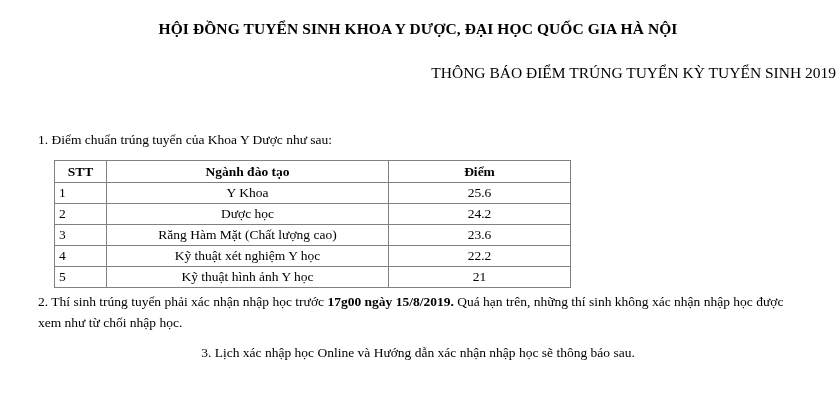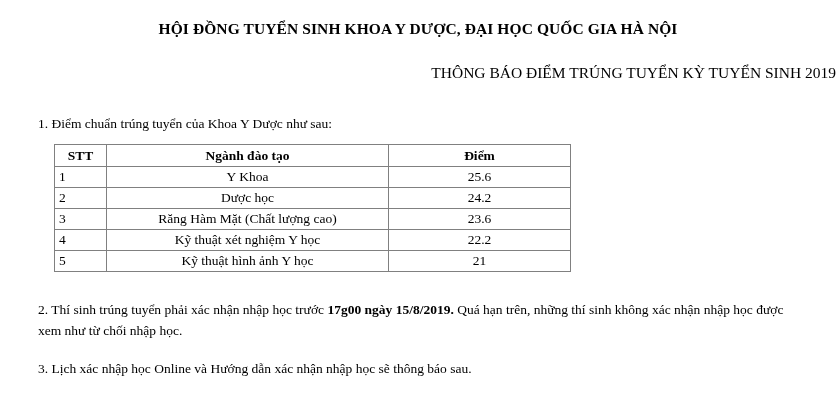--- a/index.html
+++ b/index.html
@@ -30,21 +30,21 @@
   .title-sub {
     text-align: right;
     font-size: 15.5px;
     margin-top: 26px;
   }
   .para {
     font-size: 13.5px;
     line-height: 1.5;
   }
   .para-1 {
-    margin-top: 32px;
+    margin-top: 48px;
     margin-left: 38px;
   }
   .table-wrap {
     margin-top: 10px;
     margin-left: 54px;
   }
   table.scores {
     border-collapse: collapse;
     width: 516px;
     table-layout: fixed;
@@ -65,28 +65,29 @@
     height: 18px;
     font-weight: normal;
   }
   .col-stt { width: 52px; }
   .col-name { width: 282px; }
   .col-score { width: 182px; }
   td.c-stt { text-align: left; }
   td.c-name { text-align: center; padding-left: 6px; }
   td.c-score { text-align: center; padding-left: 5px; }
   .para-2 {
-    margin-top: 28px;
+    margin-top: 4px;
     margin-left: 38px;
     width: 760px;
   }
   .para-3 {
-    margin-top: 18px;
+    margin-top: 10px;
     margin-left: 38px;
     width: 760px;
+    text-align: center;
   }
   .b { font-weight: bold; }
 </style>
 </head>
 <body>
 
 <div class="page">
 
   <div class="title-main">HỘI ĐỒNG TUYỂN SINH KHOA Y DƯỢC, ĐẠI HỌC QUỐC GIA HÀ NỘI</div>
 

